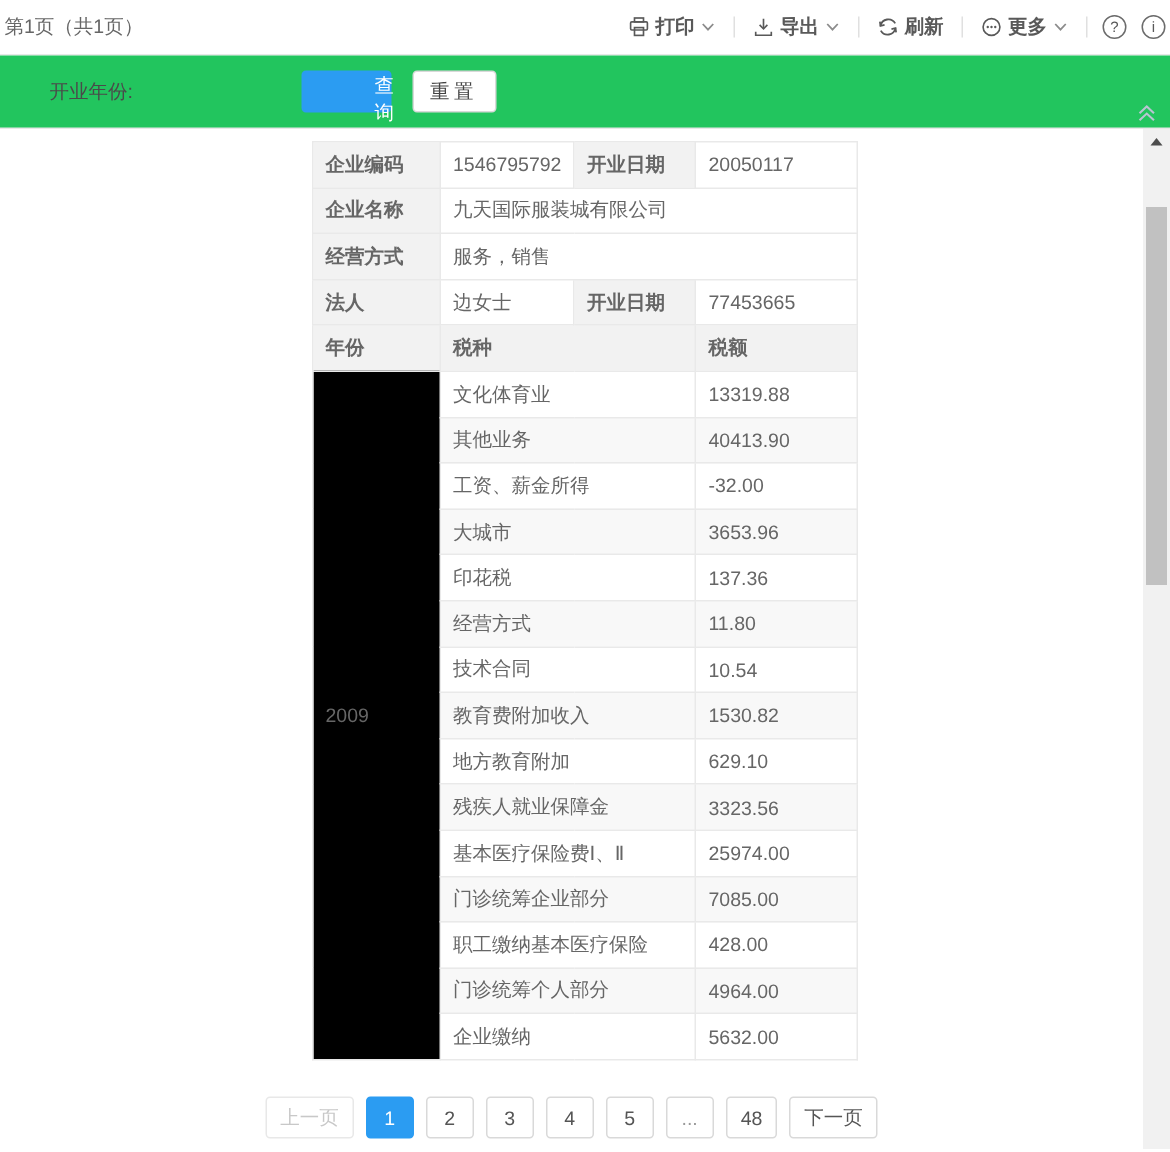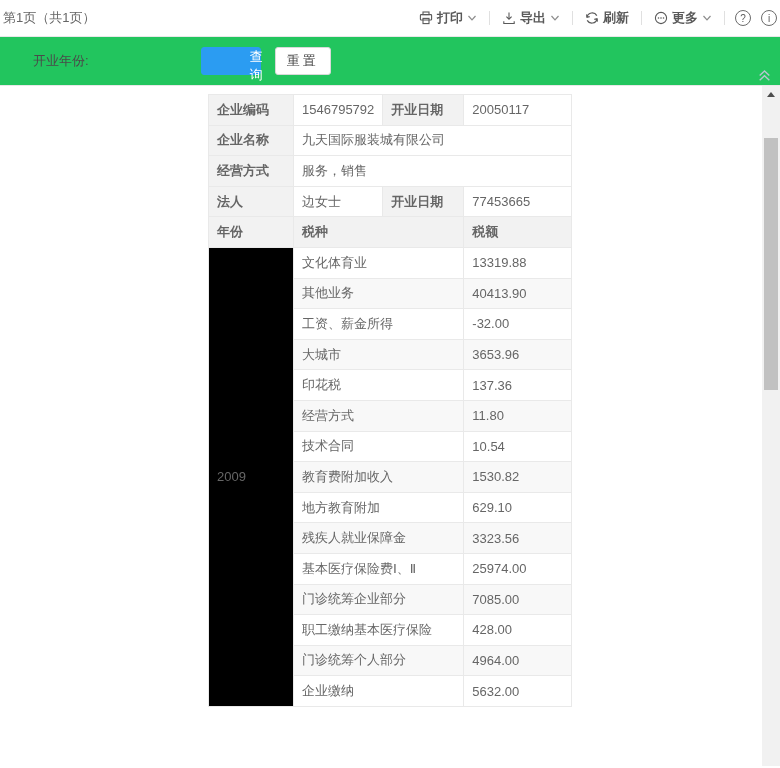--- a/index.html
+++ b/index.html
@@ -239,20 +239,31 @@
         <td class="stripe" colspan="2">门诊统筹个人部分</td>
         <td class="stripe amt">4964.00</td>
       </tr>
       <tr>
         <td class="stripe" colspan="2">企业缴纳</td>
         <td class="stripe amt">5632.00</td>
       </tr>
     </tbody>
   </table>
 
+  <div class="pagination">
+    <button class="page-btn disabled">上一页</button>
+    <button class="page-btn active">1</button>
+    <button class="page-btn">2</button>
+    <button class="page-btn">3</button>
+    <button class="page-btn">4</button>
+    <button class="page-btn">5</button>
+    <button class="page-btn ellipsis">...</button>
+    <button class="page-btn">48</button>
+    <button class="page-btn">下一页</button>
+  </div>
 
   <div class="scrollbar">
     <div class="scroll-up">
         <span class="tri"></span>
       </div>
     <div class="scroll-thumb"></div>
   </div>
 </div>
 
 </body></html>

